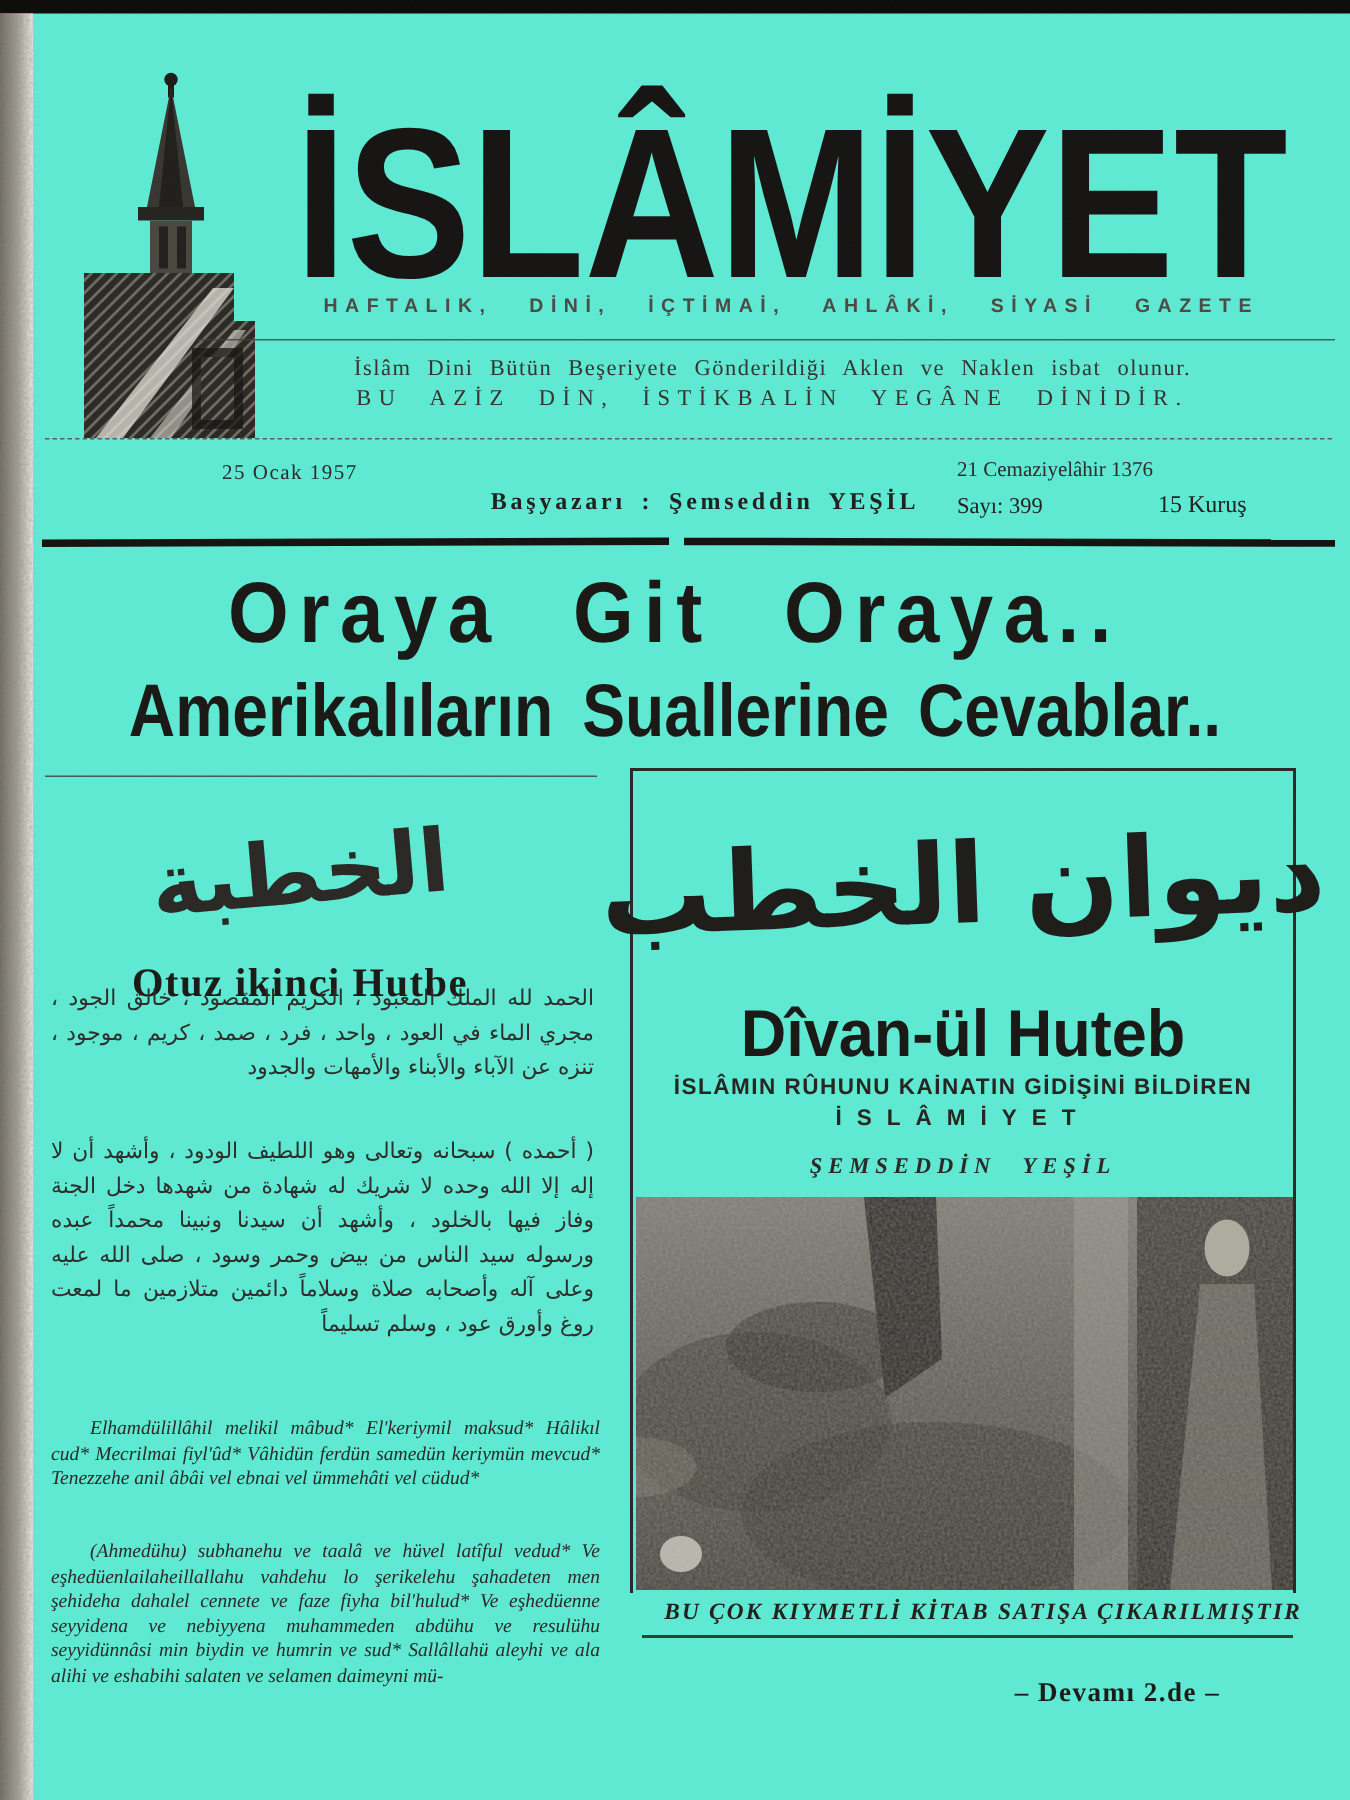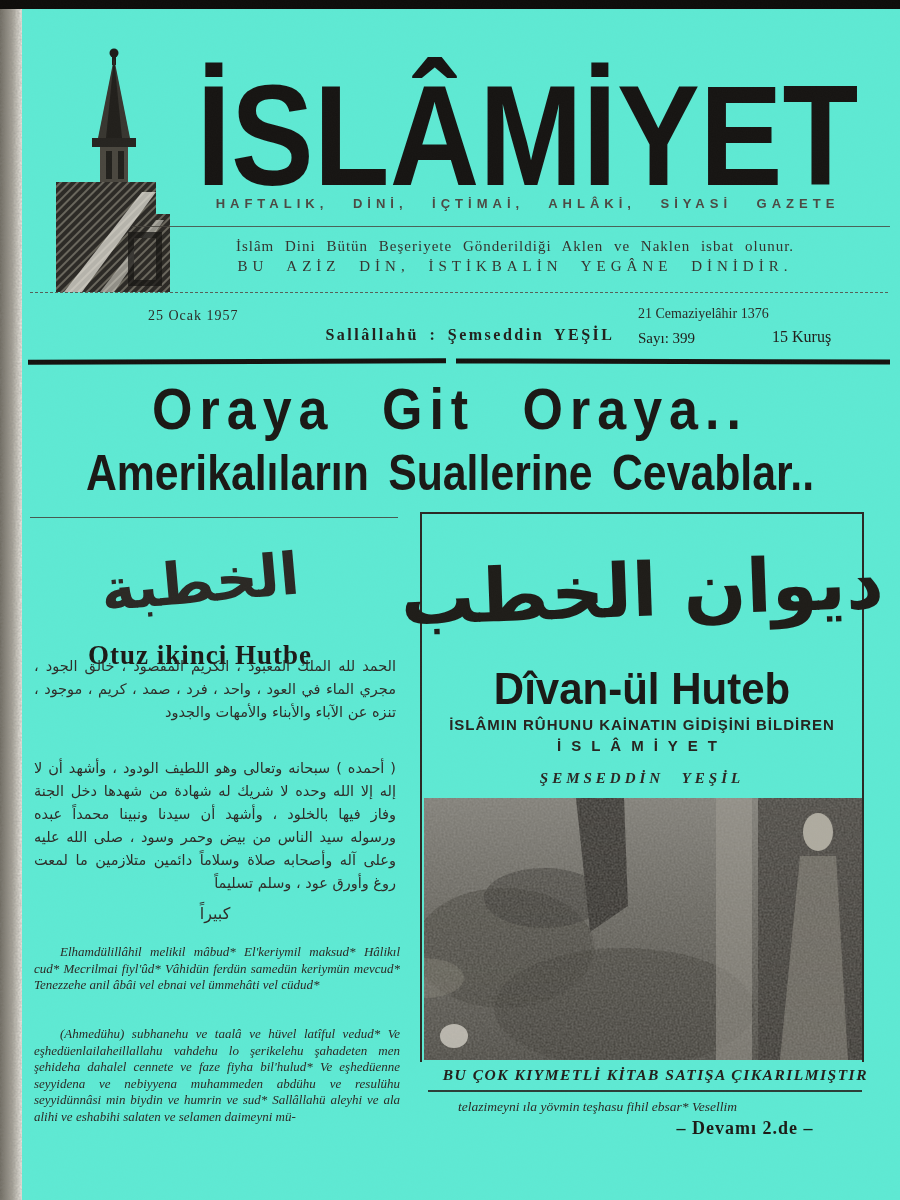--- a/index.html
+++ b/index.html
@@ -125,38 +125,37 @@
   </div>
   <div class="abs paper-title">İSLÂMİYET</div>
   <div class="abs masthead-subtitle">HAFTALIK, DİNİ, İÇTİMAİ, AHLÂKİ, SİYASİ GAZETE</div>
   <div class="abs rule-thin masthead-rule"></div>
   <div class="abs motto1">İslâm Dini Bütün Beşeriyete Gönderildiği Aklen ve Naklen isbat olunur.</div>
   <div class="abs motto2">BU AZİZ DİN, İSTİKBALİN YEGÂNE DİNİDİR.</div>
   <div class="abs dashed-rule"></div>
 
   <div class="abs date-greg">25 Ocak 1957</div>
   <div class="abs editor-line">
-    <span>Sallâllahü :</span>
+    <span>Başyazarı :</span>
     <span>Şemseddin YEŞİL</span>
   </div>
   <div class="abs date-hijri">21 Cemaziyelâhir 1376</div>
   <div class="abs issue-no">Sayı: 399</div>
   <div class="abs price">15 Kuruş</div>
   <div class="abs bar-thick bar-l"></div>
   <div class="abs bar-thick bar-r"></div>
 
   <div class="abs headline1">Oraya Git Oraya..</div>
   <div class="abs headline2">Amerikalıların Suallerine Cevablar..</div>
 
   <div class="abs rule-thin left-col-rule"></div>
   <div class="abs khutba-callig">الخطبة</div>
   <div class="abs left-heading">Otuz ikinci Hutbe</div>
   <div class="abs arabic-block ar1">الحمد لله الملك المعبود ، الكريم المقصود ، خالق الجود ، مجري الماء في العود ، واحد ، فرد ، صمد ، كريم ، موجود ، تنزه عن الآباء والأبناء والأمهات والجدود</div>
   <div class="abs arabic-block ar2">( أحمده ) سبحانه وتعالى وهو اللطيف الودود ، وأشهد أن لا إله إلا الله وحده لا شريك له شهادة من شهدها دخل الجنة وفاز فيها بالخلود ، وأشهد أن سيدنا ونبينا محمداً عبده ورسوله سيد الناس من بيض وحمر وسود ، صلى الله عليه وعلى آله وأصحابه صلاة وسلاماً دائمين متلازمين ما لمعت روغ وأورق عود ، وسلم تسليماً</div>
-  <div class="abs arabic-block ar3">كبيراً</div>
   <div class="abs latin-block lt1">Elhamdülillâhil melikil mâbud*  El'keriymil maksud*  Hâlikıl cud*  Mecrilmai fiyl'ûd*  Vâhidün ferdün samedün keriymün mevcud*  Tenezzehe anil âbâi vel ebnai vel ümmehâti vel cüdud*</div>
   <div class="abs latin-block lt2">(Ahmedühu) subhanehu ve taalâ ve hüvel latîful vedud*  Ve eşhedüenlailaheillallahu vahdehu lo şerikelehu şahadeten men şehideha dahalel cennete ve faze fiyha bil'hulud*  Ve eşhedüenne seyyidena ve nebiyyena muhammeden abdühu ve resulühu seyyidünnâsi min biydin ve humrin ve sud*  Sallâllahü aleyhi ve ala alihi ve eshabihi salaten ve selamen daimeyni mü-</div>
 
   <div class="abs feature-box"></div>
   <div class="abs divan-callig">ديوان الخطب</div>
   <div class="abs book-title">Dîvan-ül Huteb</div>
   <div class="abs book-sub1">İSLÂMIN RÛHUNU KAİNATIN GİDİŞİNİ BİLDİREN</div>
   <div class="abs book-sub2">İSLÂMİYET</div>
   <div class="abs book-author">ŞEMSEDDİN YEŞİL</div>
 
@@ -184,21 +183,20 @@
       <path d="M376,58 L412,58 L424,262 L356,262 Z" fill="#928d81" opacity="0.5"></path>
       <ellipse cx="30" cy="238" rx="14" ry="12" fill="#d2cfc4" opacity="0.85"></ellipse>
       <ellipse cx="250,180" cy="180" rx="40" ry="20" fill="#8a8679" opacity="0.35"></ellipse>
       <rect width="438" height="262" filter="url(#phNoise)" opacity="0.5"></rect>
     </svg>
   </div>
 
   <div class="abs photo-caption">BU ÇOK KIYMETLİ KİTAB SATIŞA ÇIKARILMIŞTIR</div>
   <div class="abs caption-rule"></div>
   <div class="abs contin">
-    <div>telazimeyni ıla yövmin teşhasu fihil ebsar*  Vesellim</div>
   </div>
   <div class="abs devam">– Devamı 2.de –</div>
 
   <div class="abs grain" style="left:0;top:0;">
     <svg width="900" height="1200">
       <defs>
         <filter id="pageGrain">
             <feTurbulence type="fractalNoise" baseFrequency="0.8" numOctaves="2" seed="3"></feTurbulence>
         <feColorMatrix type="matrix" values="0 0 0 0 0.3  0 0 0 0 0.29  0 0 0 0 0.26  0 0 0 0.5 0"></feColorMatrix>
           </filter>

